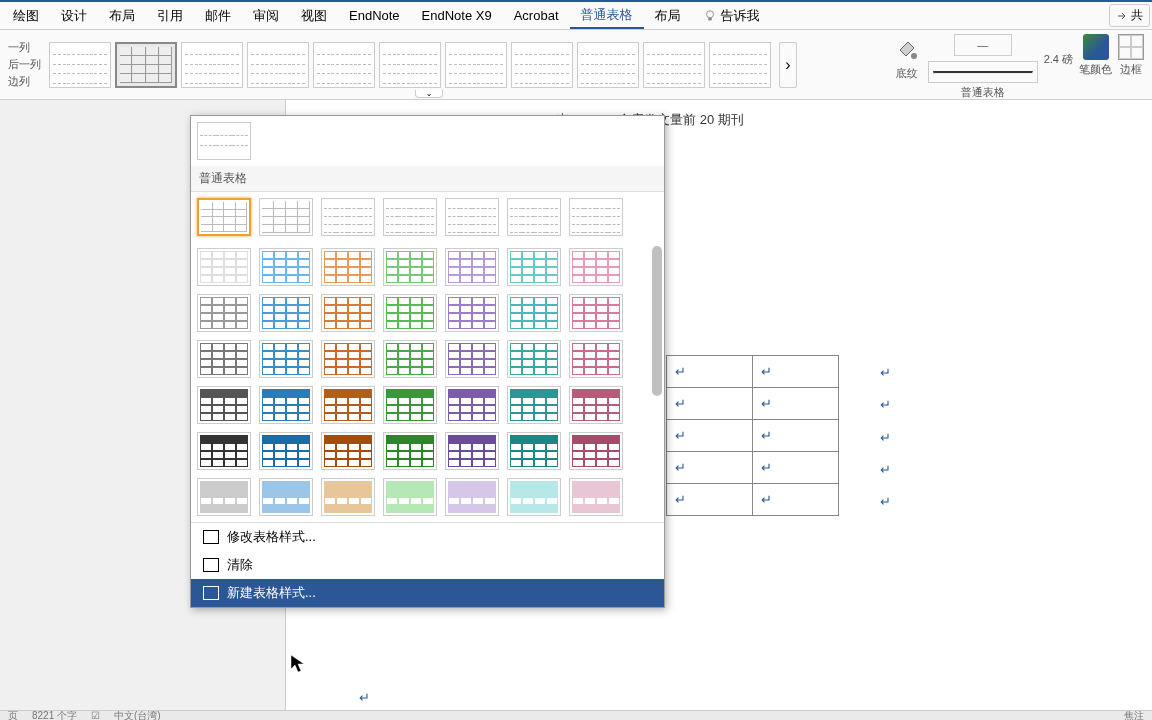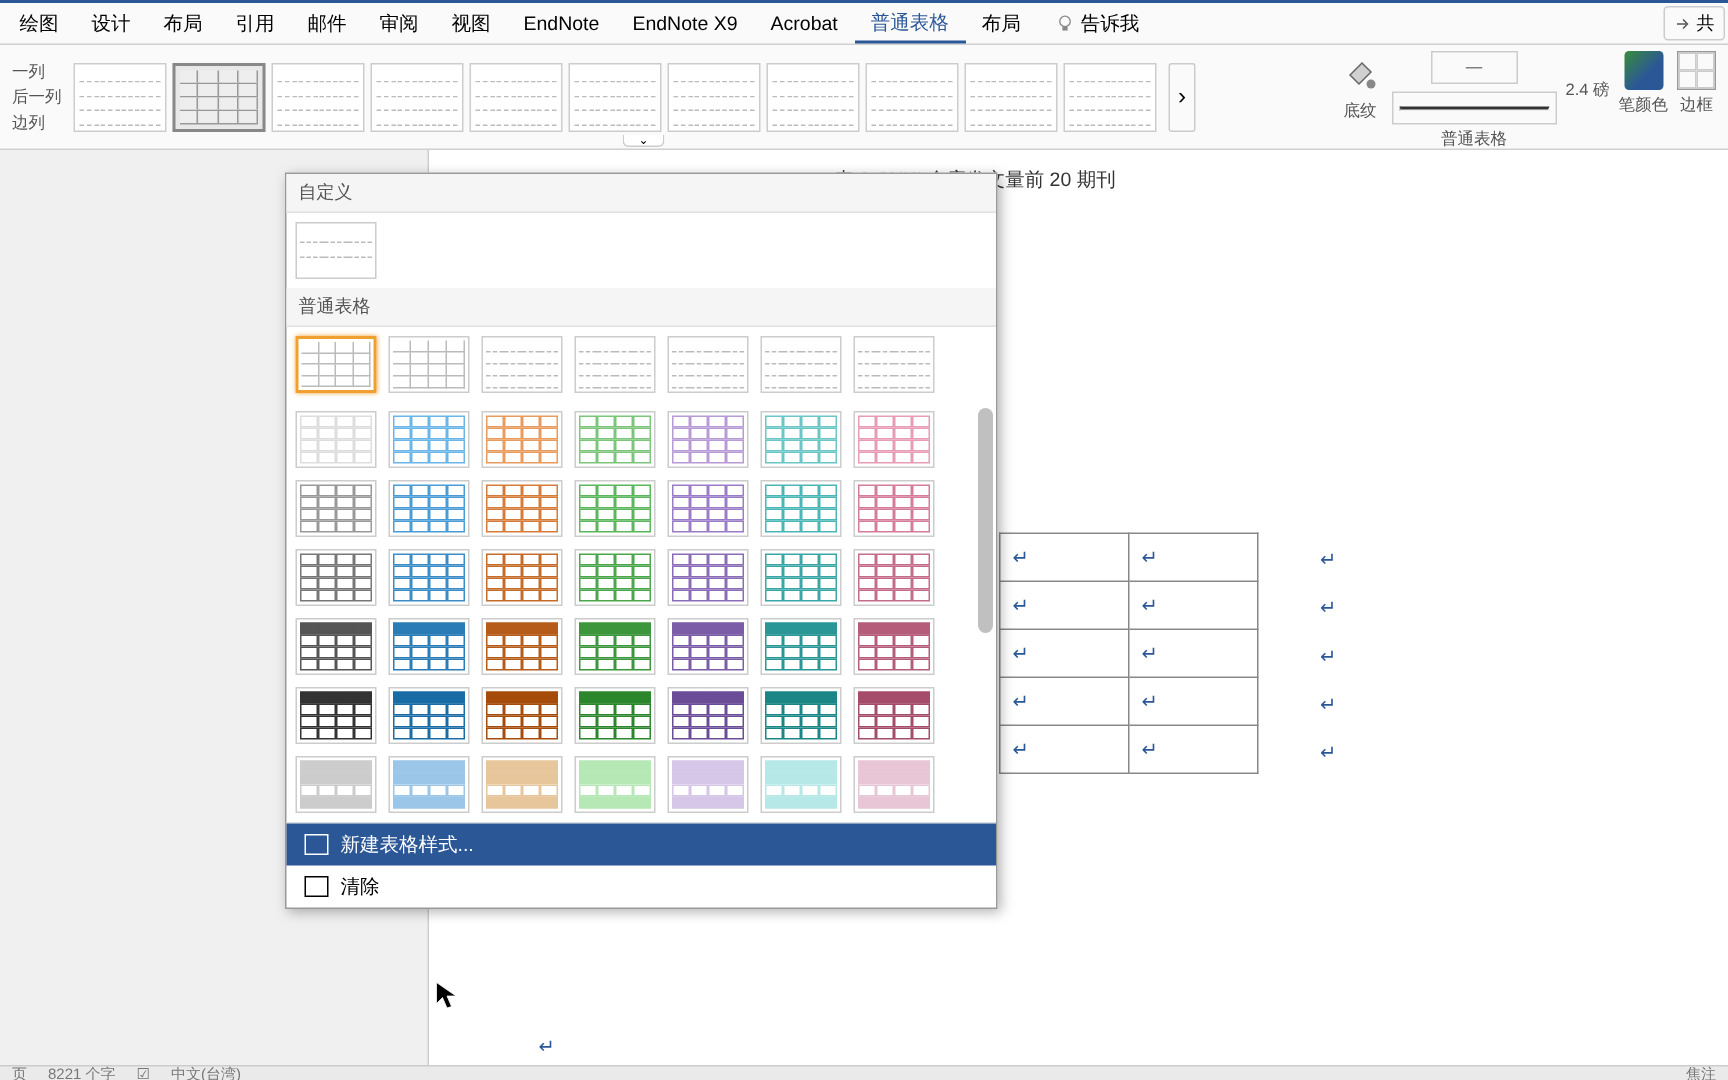--- a/index.html
+++ b/index.html
@@ -459,21 +459,20 @@
     </table>
   <span class="para-mark" style="left:594px;top:265px">↵</span>
   <span class="para-mark" style="left:594px;top:297px">↵</span>
   <span class="para-mark" style="left:594px;top:330px">↵</span>
   <span class="para-mark" style="left:594px;top:362px">↵</span>
   <span class="para-mark" style="left:594px;top:394px">↵</span>
   <span class="para-mark" style="left:73px;top:590px">↵</span>
 </div>
 
 <div class="style-dropdown">
-  <div class="dd-section">自定义</div>
   <div class="dd-grid" style="max-height:none">
     <div class="dd-thumb">
         <div class="dd-thumb-row">
           <div style="border-bottom:1px dashed #bbb"></div>
           <div style="border-bottom:1px dashed #bbb"></div>
           <div style="border-bottom:1px dashed #bbb"></div>
         </div>
         <div class="dd-thumb-row">
           <div style="border-bottom:1px dashed #bbb"></div>
           <div style="border-bottom:1px dashed #bbb"></div>
@@ -1763,27 +1762,31 @@
           <div style="background: rgb(232, 198, 214); border: 1px solid rgb(232, 198, 214);"></div>
           <div style="background: rgb(232, 198, 214); border: 1px solid rgb(232, 198, 214);"></div>
           <div style="background: rgb(232, 198, 214); border: 1px solid rgb(232, 198, 214);"></div>
           <div style="background: rgb(232, 198, 214); border: 1px solid rgb(232, 198, 214);"></div>
         </div>
       </div>
       <div class="dd-scroll-thumb"></div>
   </div>
 
   <div class="dd-actions">
-    <div class="dd-action highlighted">
-      <div class="dd-action-icon" style="border-color:#fff"></div>
-      <span>新建表格样式...</span>
+    <div class="dd-action">
+      <div class="dd-action-icon"></div>
+      <span>修改表格样式...</span>
     </div>
     <div class="dd-action">
       <div class="dd-action-icon"></div>
       <span>清除</span>
+    </div>
+    <div class="dd-action highlighted">
+      <div class="dd-action-icon" style="border-color:#fff"></div>
+      <span>新建表格样式...</span>
     </div>
   </div>
 </div>
 
 <svg class="cursor" viewBox="0 0 16 20">
     <path d="M1 1l0 14 4-4 3 7 3-1-3-7 6 0z" fill="#000" stroke="#fff" stroke-width="0.5"></path>
   </svg>
 
 <div class="status-bar">
   <span>页</span>

